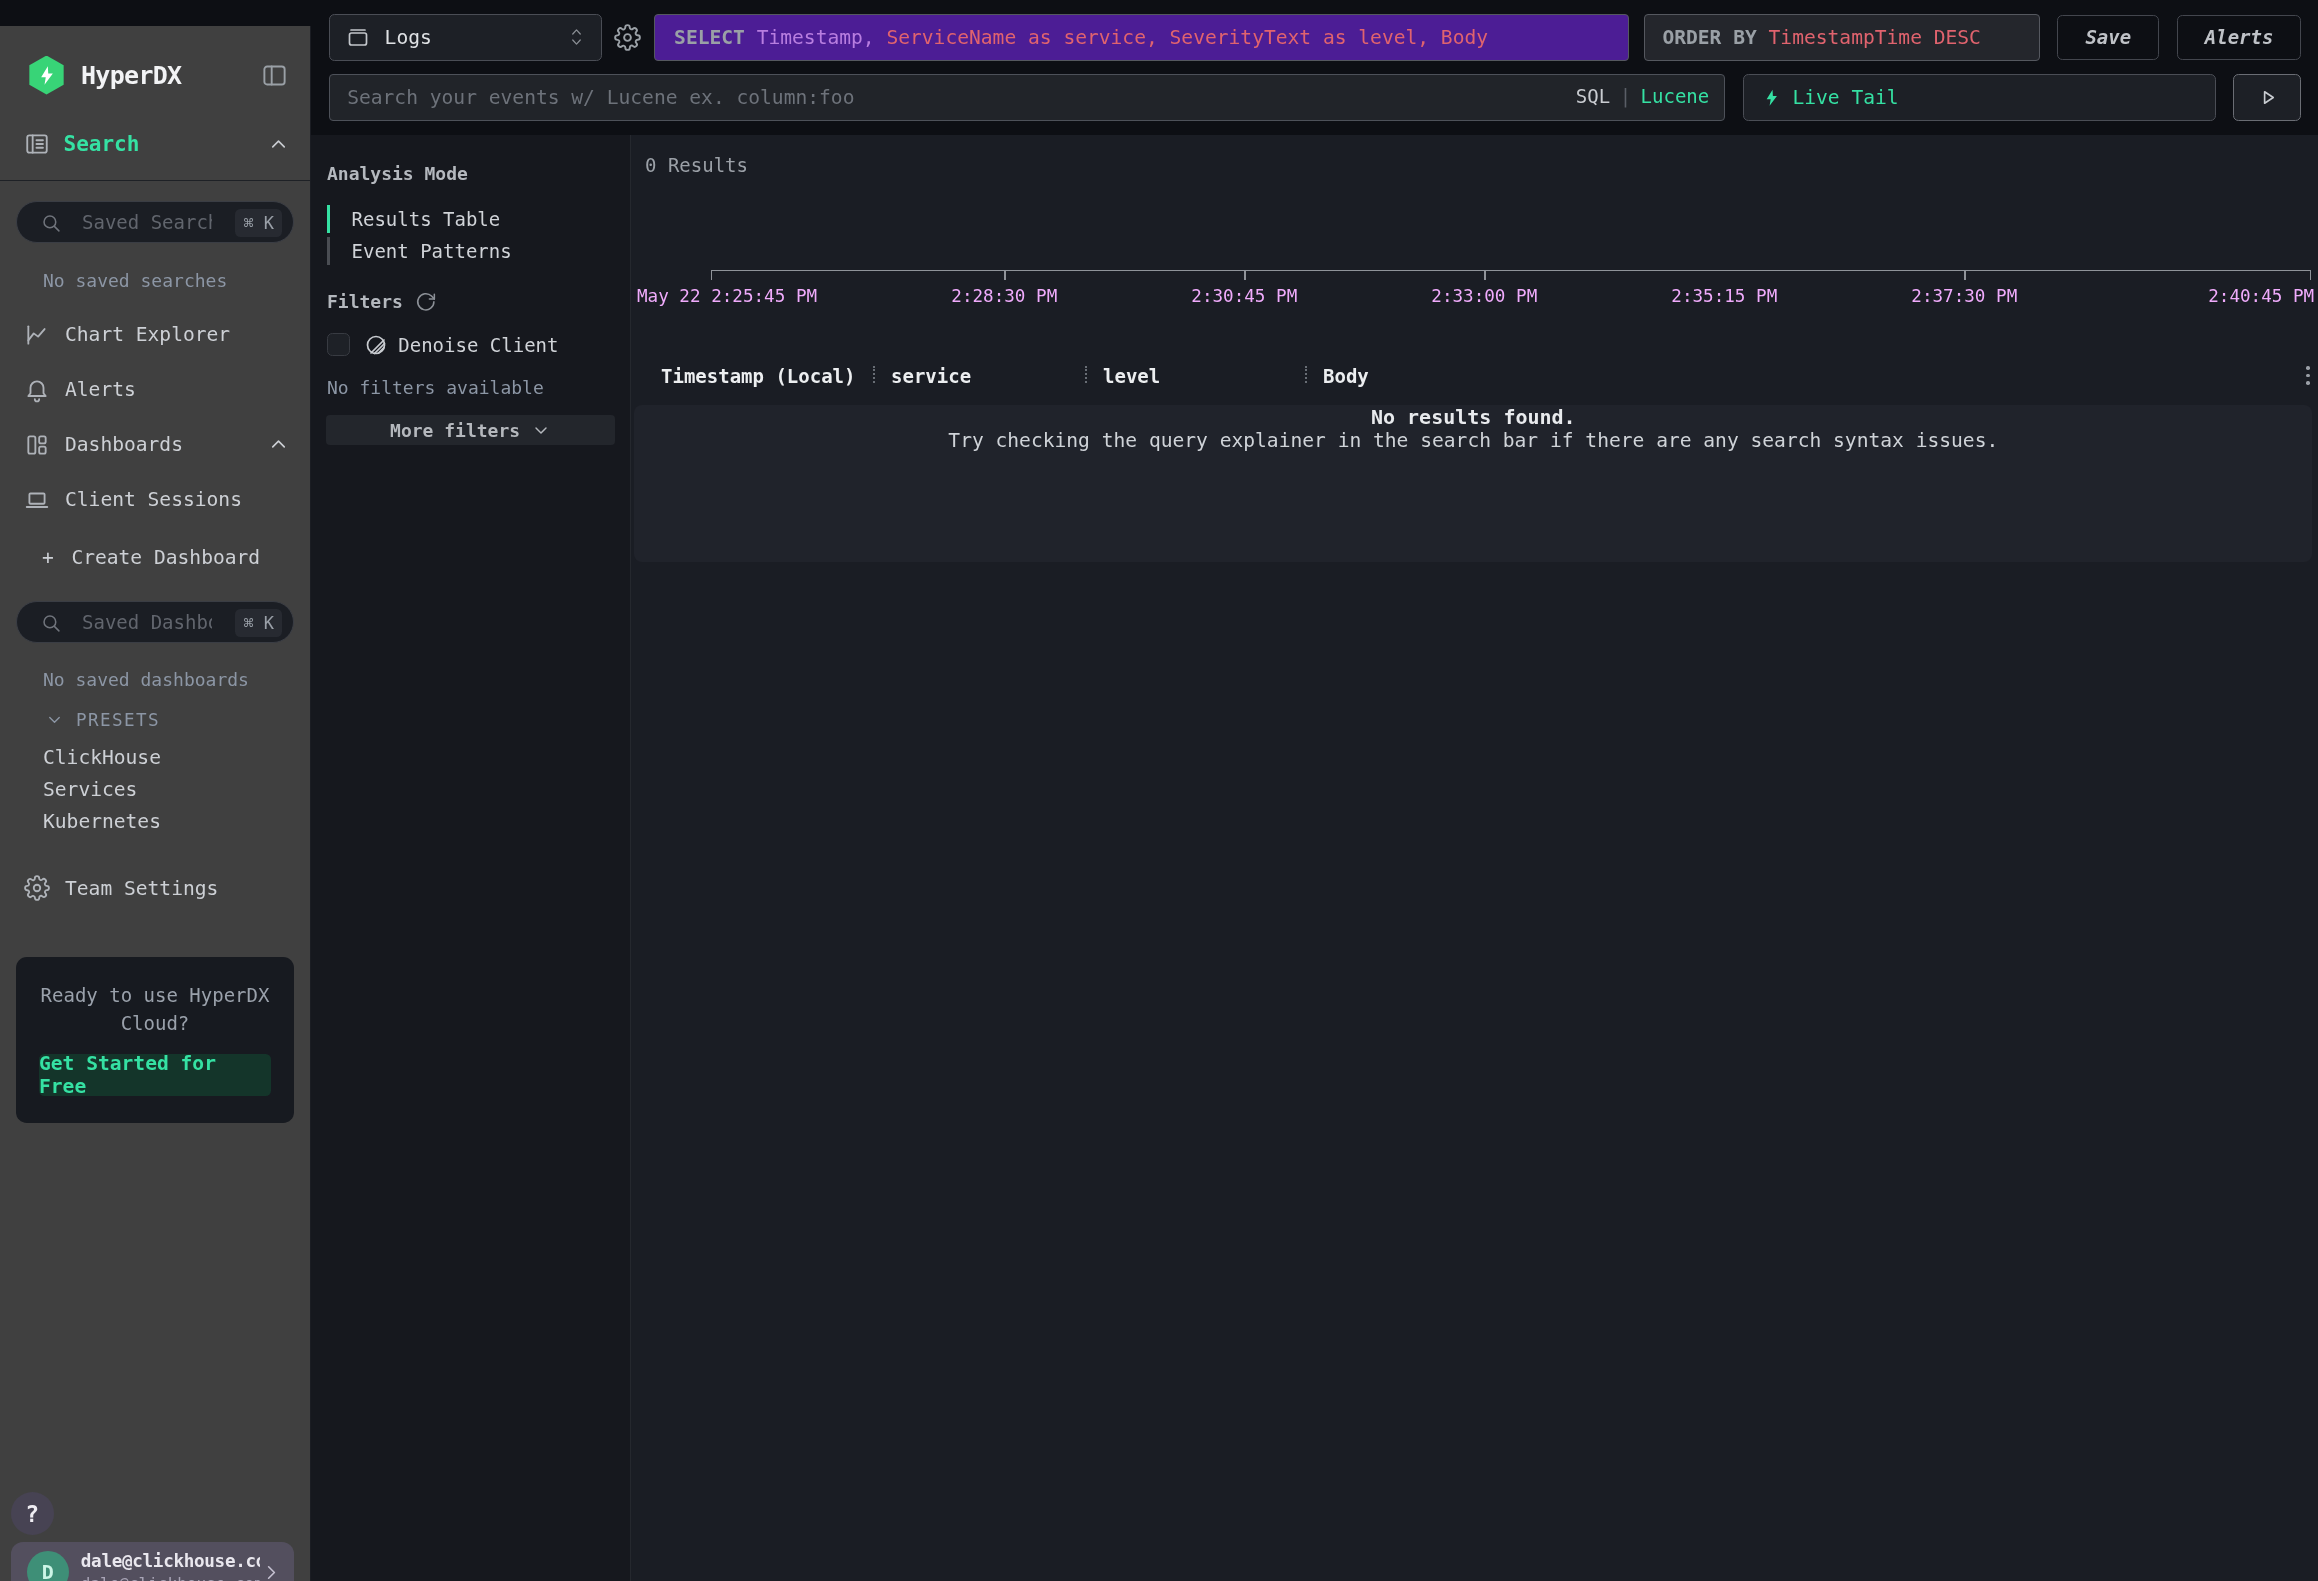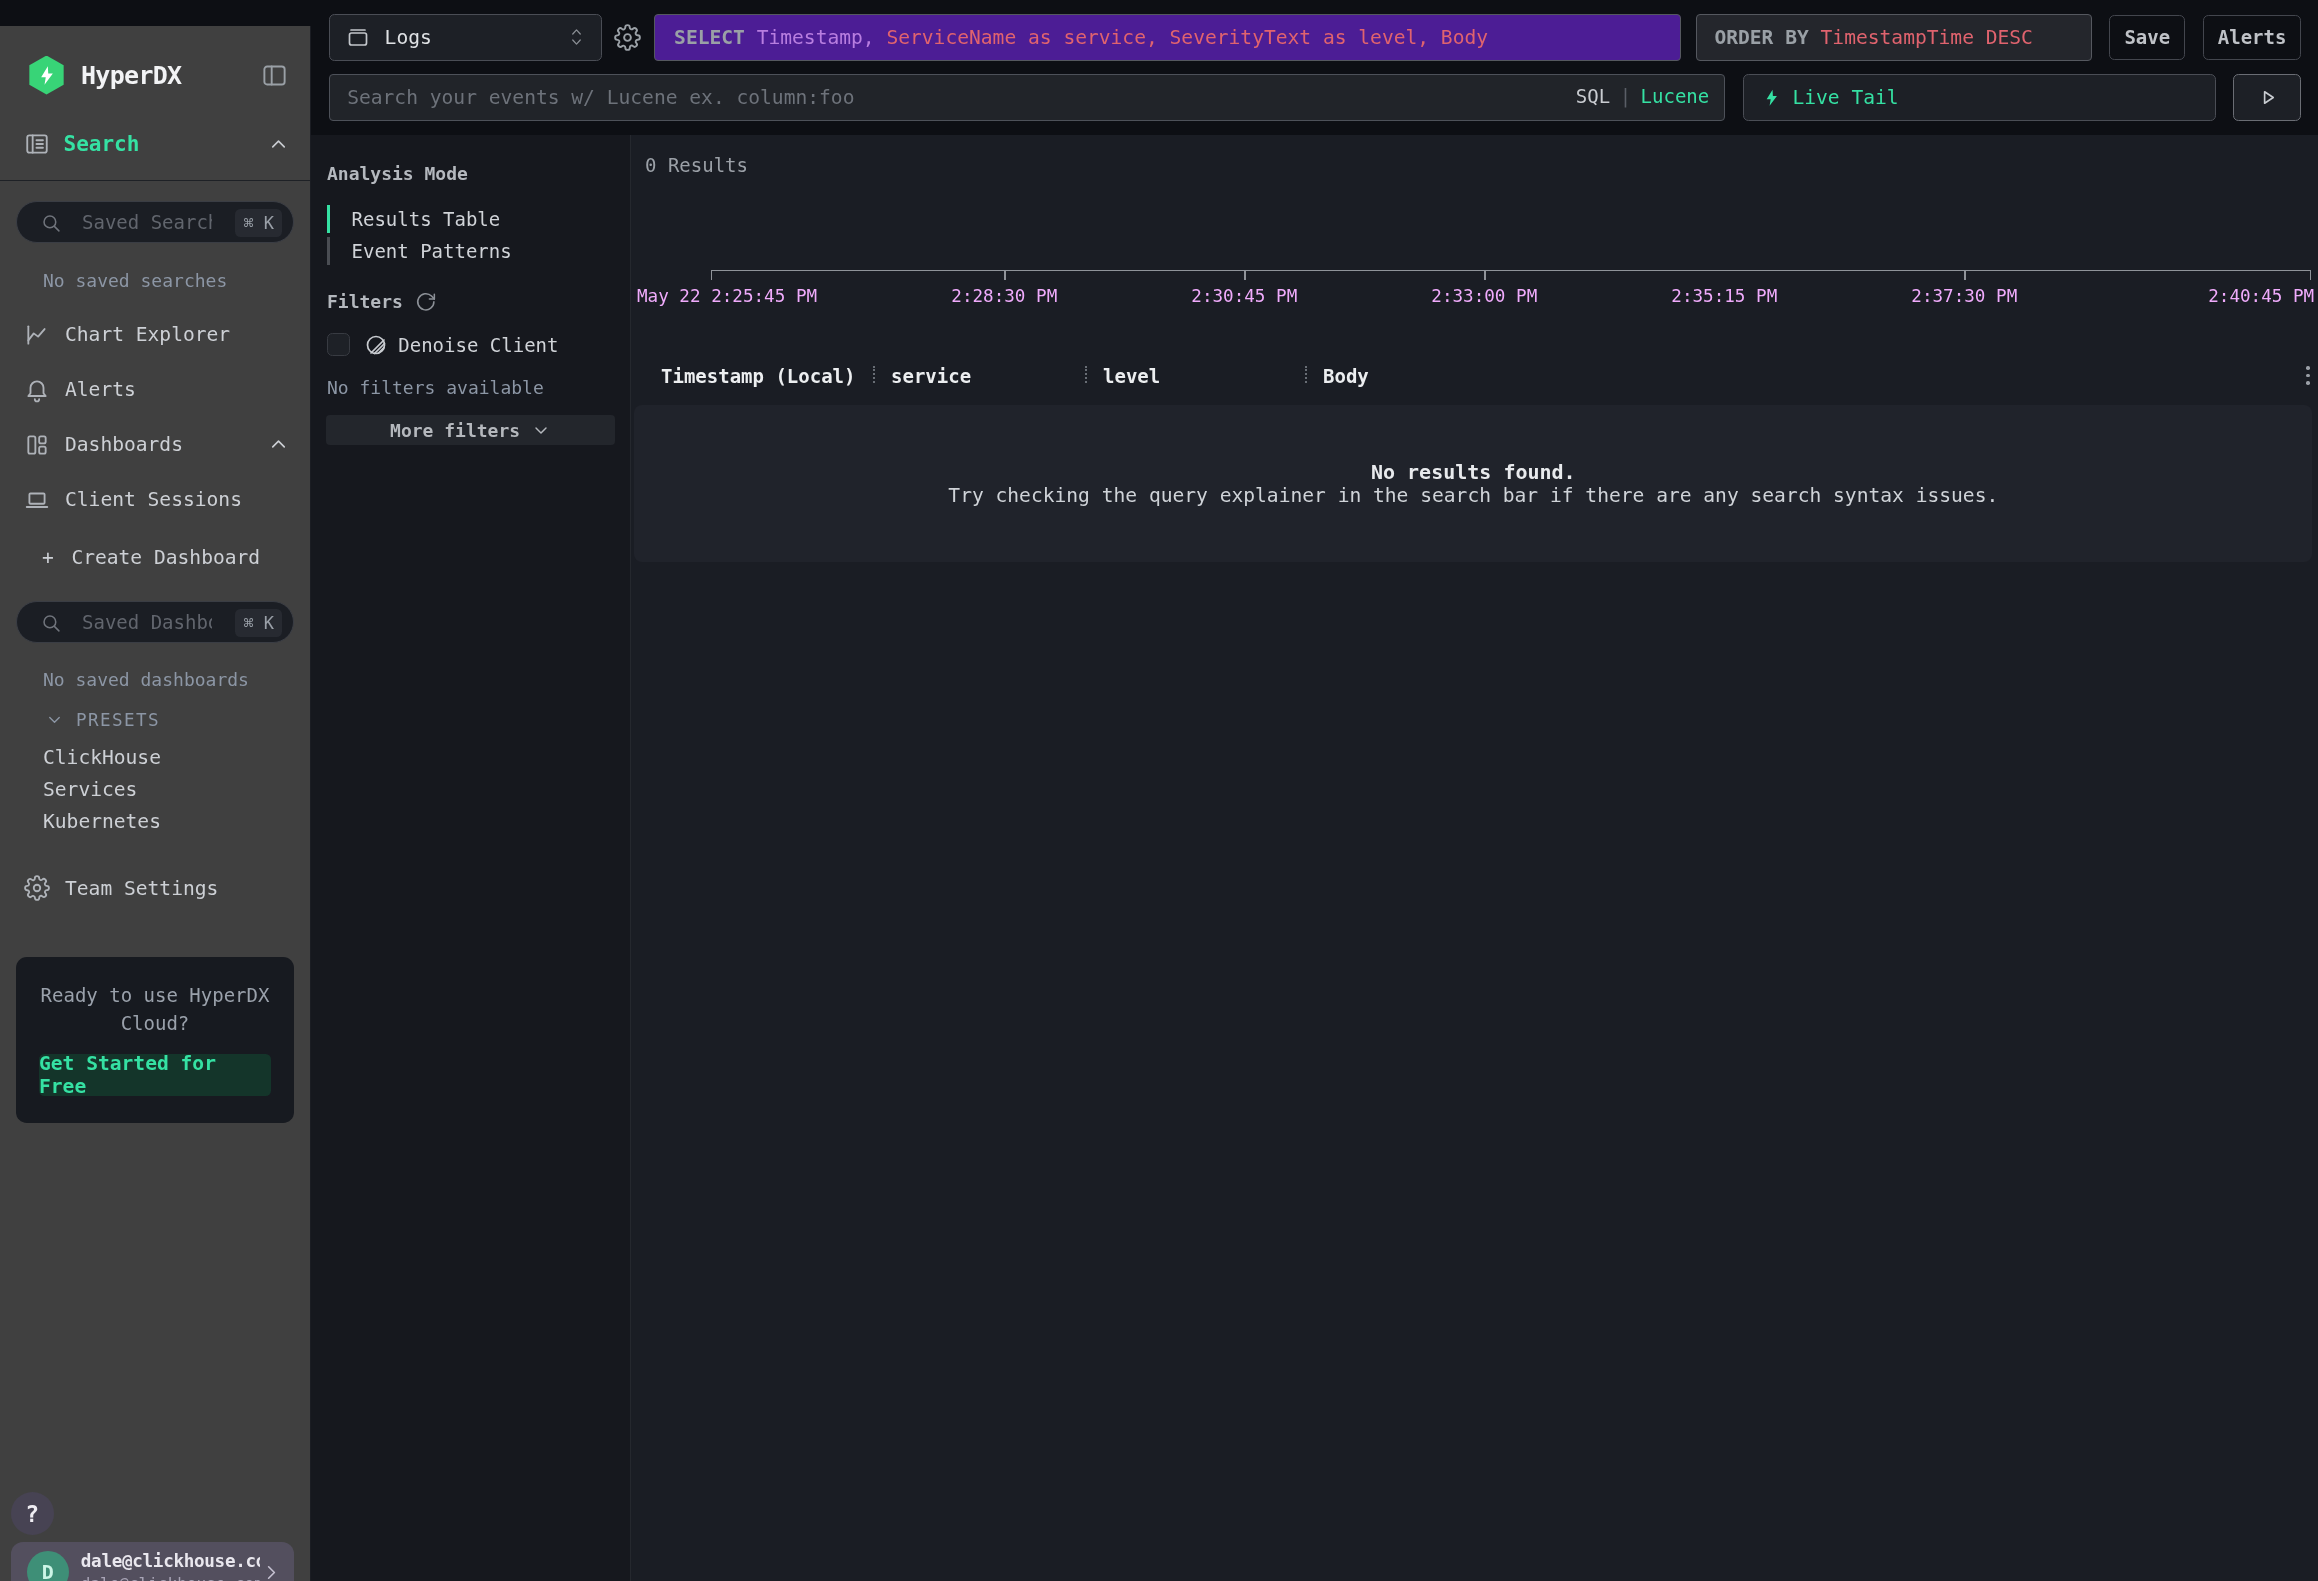--- a/index.html
+++ b/index.html
@@ -77,21 +77,21 @@
   .gear-btn { margin:0 13.5px 0 12px; color:#9aa0a6; cursor:pointer; }
 
   .sql-box { flex:1; height:47px; background:#4c1d95; border:0.7px solid #55585f; border-radius:4px; display:flex; align-items:center; padding:0 19px; font-size:19.6px; white-space:nowrap; overflow:hidden; cursor:text; }
   .kw { color:#9aa0a6; font-weight:bold; }
   .tok-purple { color:#b87ee0; }
   .tok-red { color:#e0636e; }
   .sql-box span { margin-right:0; }
 
   .orderby-box { width:396px; height:47px; background:#24262c; border:0.7px solid #55585f; border-radius:4px; display:flex; align-items:center; padding:0 17.6px; margin-left:15px; font-size:19.6px; white-space:nowrap; cursor:text; }
 
-  .btn { height:45px; border:0.7px solid #43464e; border-radius:5.4px; background:transparent; color:#bfc2c7; font-family:inherit; font-weight:bold; font-size:19px; padding:0 14px; margin-left:17.6px; cursor:pointer; }
+  .btn { height:45px; border:0.7px solid #43464e; border-radius:5.4px; background:transparent; color:#bfc2c7; font-family:inherit; font-weight:bold; font-size:19px; padding:0 27px; margin-left:17.6px; cursor:pointer;font-style:italic; }
 
   .search-wrap { flex:1; position:relative; height:47px; }
   .search-wrap input { width:100%; height:47px; background:#212429; border:0.7px solid #4d5159; border-radius:4px; color:#cdd0d5; font-family:inherit; font-size:19.6px; padding:0 176px 0 17.6px; outline:none; }
   .search-wrap input::placeholder { color:#6d727a; }
   .lang-toggle { position:absolute; right:16px; top:10.8px; font-size:19px; display:flex; align-items:center; cursor:pointer; }
   .lang-sql { color:#c9ccd1; }
   .lang-div { color:#5a5e66; margin:0 9.5px; }
   .lang-lucene { color:#35e1a3; }
 
   .live-tail { width:473px; height:47px; margin-left:17.6px; background:#1d2026; border:0.7px solid #4a4d55; border-radius:5.4px; display:flex; align-items:center; padding-left:19px; cursor:pointer; }
@@ -127,21 +127,21 @@
   .tick-label { position:absolute; top:112px; font-size:17.6px; color:#f0abfc; white-space:nowrap; transform:translateX(-50%); }
   .tick-label.first { transform:translateX(-74px); }
   .tick-label.last { transform:translateX(-97%); }
 
   .thead { margin-top:39px; height:39px; display:grid; grid-template-columns:230px 212px 220px 1fr 27px; align-items:center; padding:0 9.5px 0 30px; }
   .th { font-size:19px; font-weight:bold; color:#eceef0; position:relative; white-space:nowrap; }
   .th.sep::before { content:""; position:absolute; left:-17.6px; top:1.4px; height:17.6px; border-left:2.7px dotted #686d75; }
   .kebab { display:flex; flex-direction:column; gap:4px; align-items:center; justify-self:end; cursor:pointer; }
   .kebab i { width:3.4px; height:3.4px; border-radius:50%; background:#9ba0a7; }
 
-  .empty-box { margin:10px 6.8px 0 3.4px; height:157px; background:#20232b; border-radius:8px; display:flex; flex-direction:column; align-items:center; justify-content:center; }
+  .empty-box { margin:10px 6.8px 0 3.4px; height:157px; background:#20232b; border-radius:8px; display:flex; flex-direction:column; align-items:center; justify-content:flex-start; }
   .empty-title { font-size:20px; font-weight:bold; color:#e8eaed; }
   .empty-hint { font-size:19.6px; color:#cfd3d8; }
 </style>
 </head>
 <body>
 
 <aside class="sidebar">
   <div class="logo-row">
     <div class="logo-hex">
       <svg width="20" height="23" viewBox="0 0 24 24">

